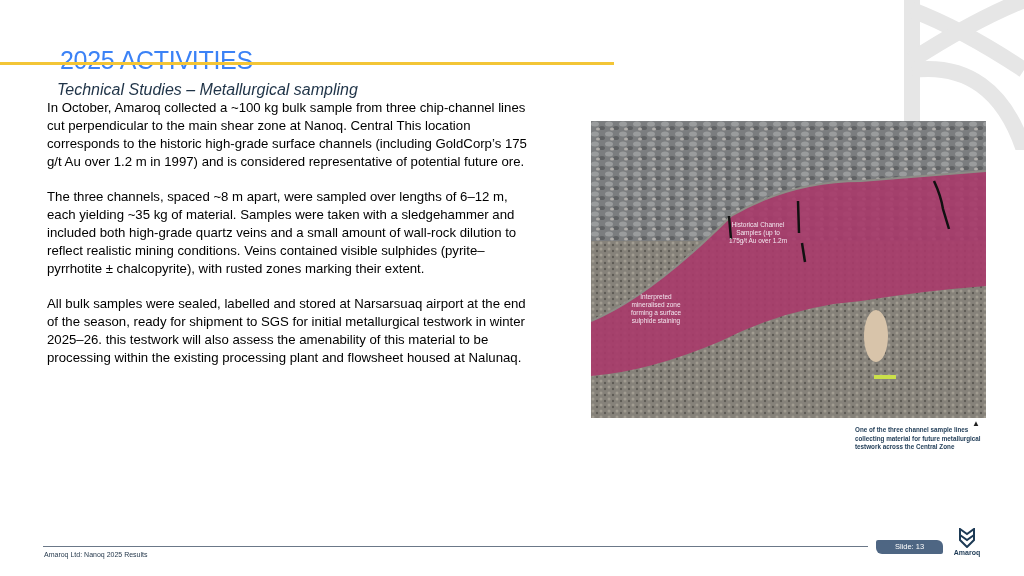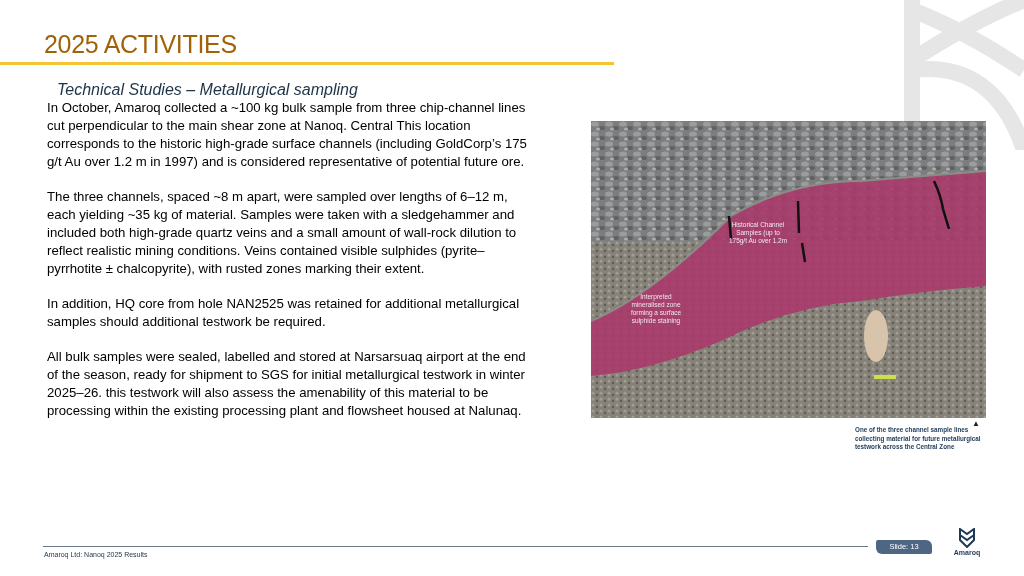--- a/index.html
+++ b/index.html
@@ -2,22 +2,22 @@
 <html><head>
 <meta charset="utf-8">
 <style>
   html, body { margin: 0; padding: 0; }
   body {
     width: 1024px; height: 576px; position: relative; overflow: hidden;
     background: #ffffff; font-family: "Liberation Sans", sans-serif; color: #1f3347;
   }
   .watermark { position: absolute; right: 0; top: 0; width: 140px; height: 150px; }
   .title {
-    position: absolute; left: 44px; top: 30px; margin: 0;
-    font-size: 25px; font-weight: normal; color: #a16207; letter-spacing: -0.3px;
+    position: absolute; left: 44px; top: 30px; margin: 16px;
+    font-size: 25px; font-weight: normal; color: #3b82f6; letter-spacing: -0.3px;
   }
   .title-rule {
     position: absolute; left: 0; top: 62px; width: 614px; height: 3px; background: #f3c536;
   }
   .subtitle {
     position: absolute; left: 45px; top: 69px; margin: 12px;
     font-size: 16px; font-style: italic; font-weight: normal; color: #1f3347;
   }
   .body-text { position: absolute; left: 47px; top: 99px; width: 480px; }
   .body-text p {
@@ -32,21 +32,21 @@
     position: absolute; color: #f2e6ef; font-size: 6.5px; line-height: 8px; text-align: center;
   }
   .caption-arrow { position: absolute; left: 972px; top: 419px; font-size: 8px; color: #1f1f1f; }
   .caption {
     position: absolute; left: 855px; top: 426px; width: 130px;
     font-size: 6.3px; line-height: 8.5px; font-weight: bold; color: #1d3a55;
   }
   .footer-rule { position: absolute; left: 43px; top: 546px; width: 825px; height: 1px; background: #6b7888; }
   .footer-text { position: absolute; left: 44px; top: 551px; font-size: 7px; color: #1f3347; }
   .slide-badge {
-    position: absolute; left: 876px; top: 540px; width: 56px; height: 14px;
+    position: absolute; left: 876px; top: 540px; width: 67px; height: 14px;
     background: #4e6683; color: #ffffff; font-size: 7.5px; line-height: 14px; text-align: center;
     border-radius: 2px 6px 2px 6px;
   }
   .logo { position: absolute; left: 952px; top: 528px; width: 30px; text-align: center; }
   .logo svg { display: block; margin: 0 auto; }
   .logo-text { font-size: 7px; font-weight: bold; color: #1d3a55; margin-top: 1px; }
 </style>
 </head>
 <body>
 
@@ -59,21 +59,20 @@
   </g>
 </svg>
 
 <h1 class="title">2025 ACTIVITIES</h1>
 <div class="title-rule"></div>
 <h2 class="subtitle">Technical Studies – Metallurgical sampling</h2>
 
 <div class="body-text">
   <p>In October, Amaroq collected a ~100 kg bulk sample from three chip-channel lines cut perpendicular to the main shear zone at Nanoq. Central This location corresponds to the historic high-grade surface channels (including GoldCorp’s 175 g/t Au over 1.2 m in 1997) and is considered representative of potential future ore.</p>
   <p>The three channels, spaced ~8 m apart, were sampled over lengths of 6–12 m, each yielding ~35 kg of material. Samples were taken with a sledgehammer and included both high-grade quartz veins and a small amount of wall-rock dilution to reflect realistic mining conditions. Veins contained visible sulphides (pyrite–pyrrhotite ± chalcopyrite), with rusted zones marking their extent.</p>
-  <p>In addition, HQ core from hole NAN2525 was retained for additional metallurgical samples should additional testwork be required.</p>
   <p>All bulk samples were sealed, labelled and stored at Narsarsuaq airport at the end of the season, ready for shipment to SGS for initial metallurgical testwork in winter 2025–26. this testwork will also assess the amenability of this material to be processing within the existing processing plant and flowsheet housed at Nalunaq.</p>
 </div>
 
 <div class="photo">
   <svg width="395" height="297" viewBox="0 0 395 297">
     <defs>
       <pattern id="rocks" width="14" height="10" patternUnits="userSpaceOnUse">
         <rect width="14" height="10" fill="#7b7d7f"></rect>
         <ellipse cx="4" cy="3" rx="4" ry="2.5" fill="#9a9c9d"></ellipse>
         <ellipse cx="11" cy="7" rx="3" ry="2" fill="#5f6163"></ellipse>

